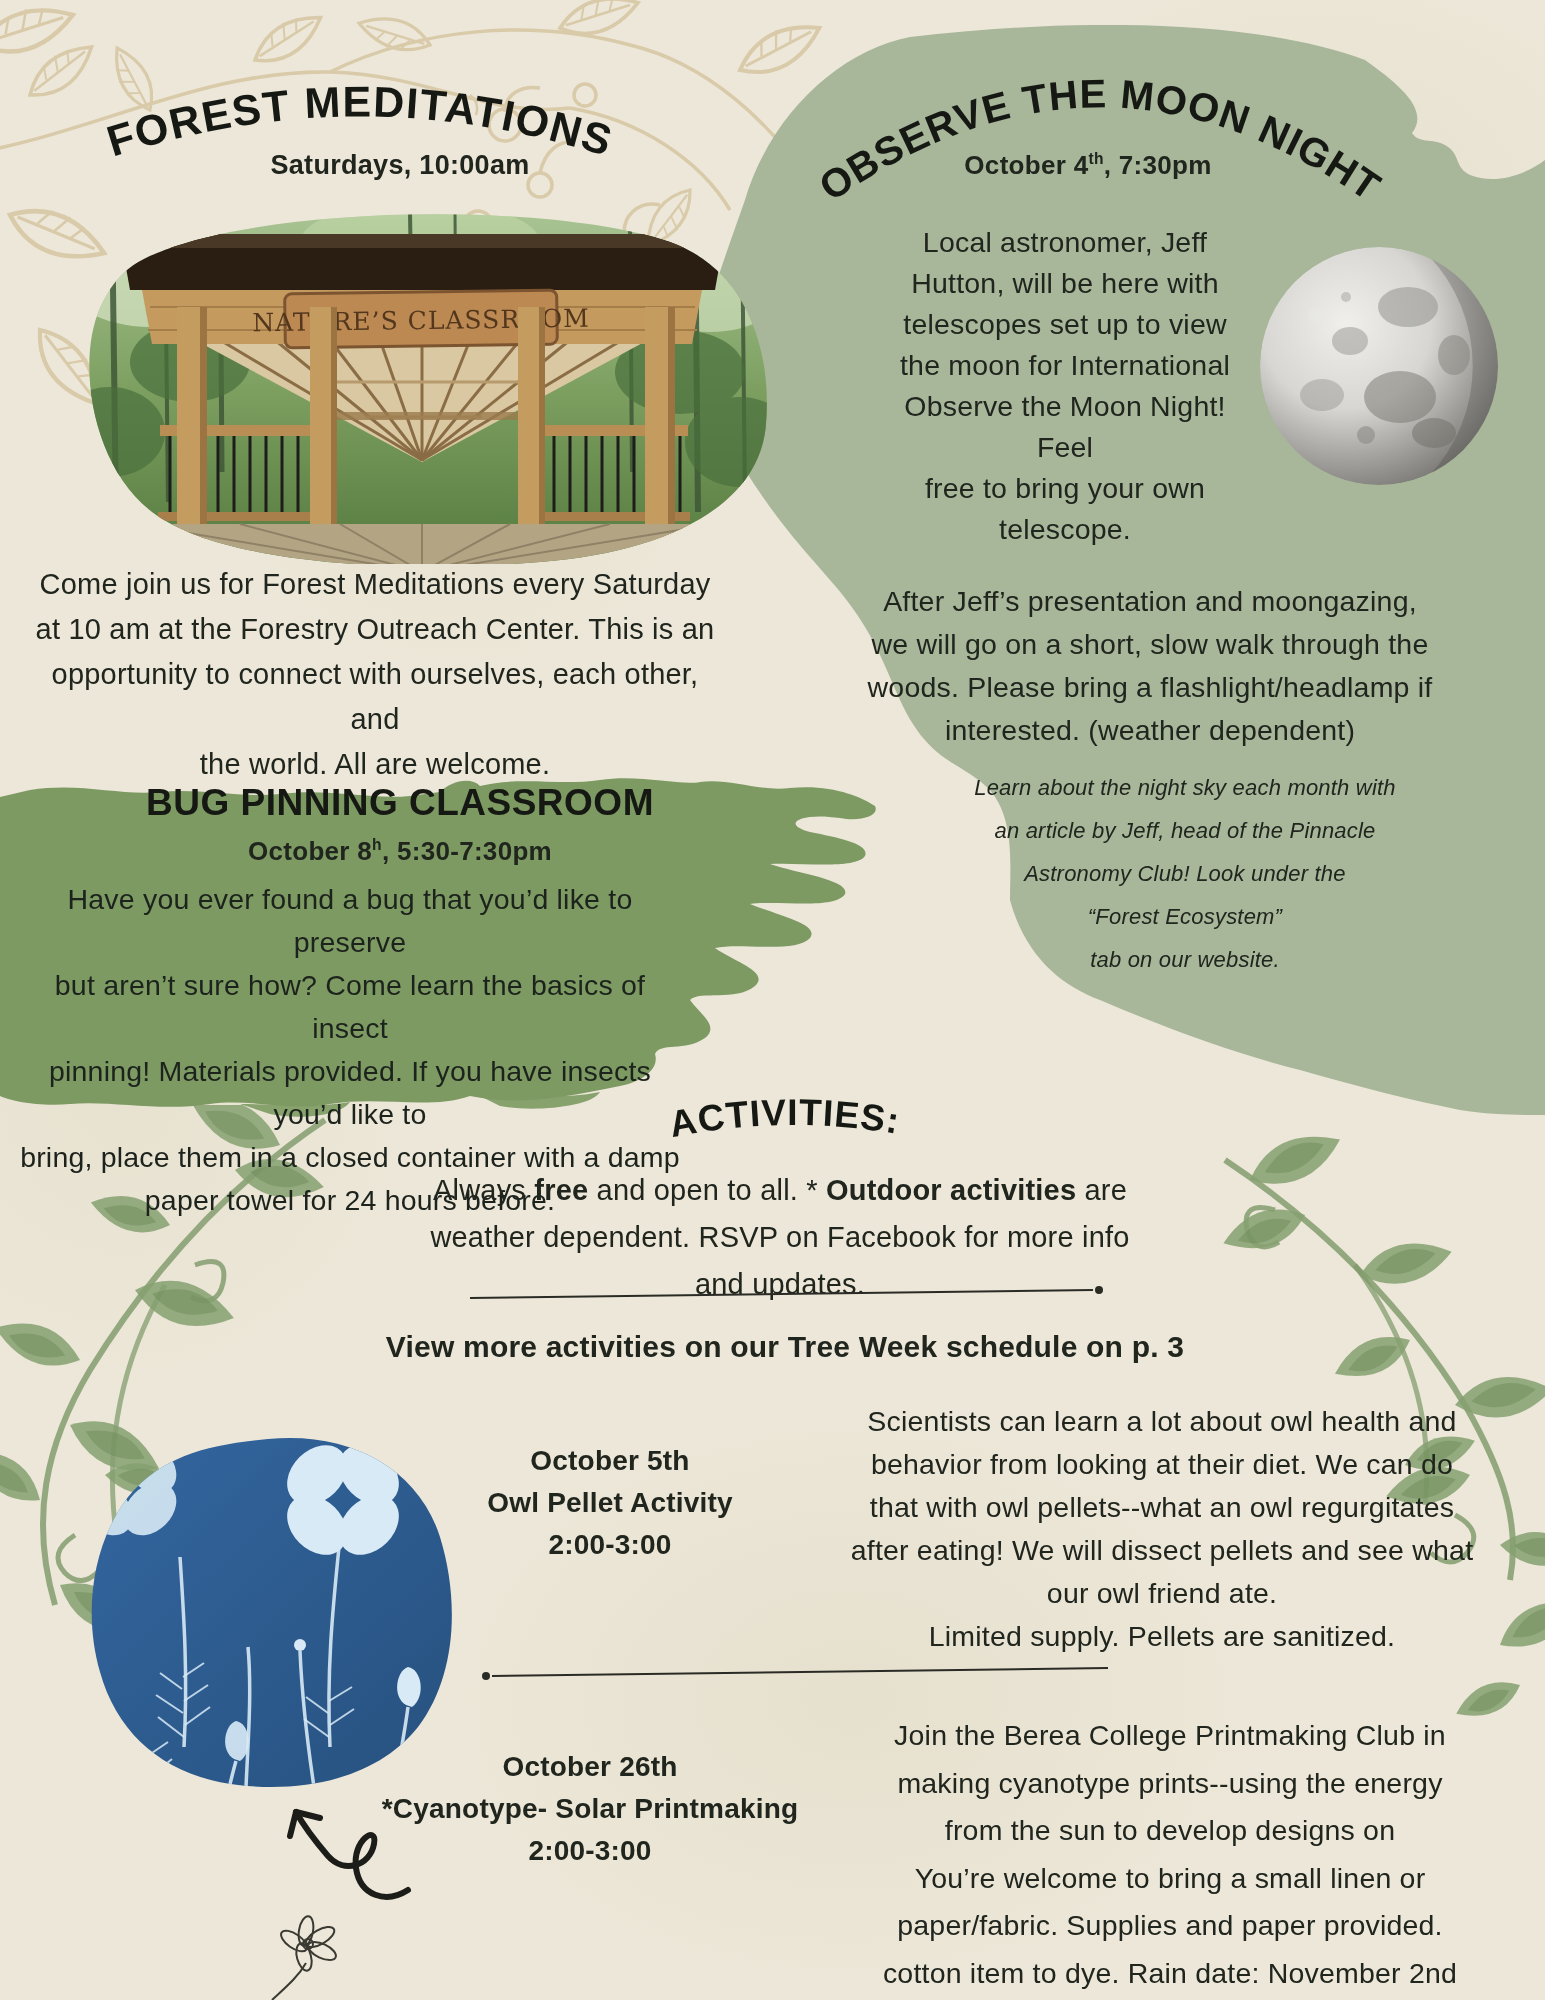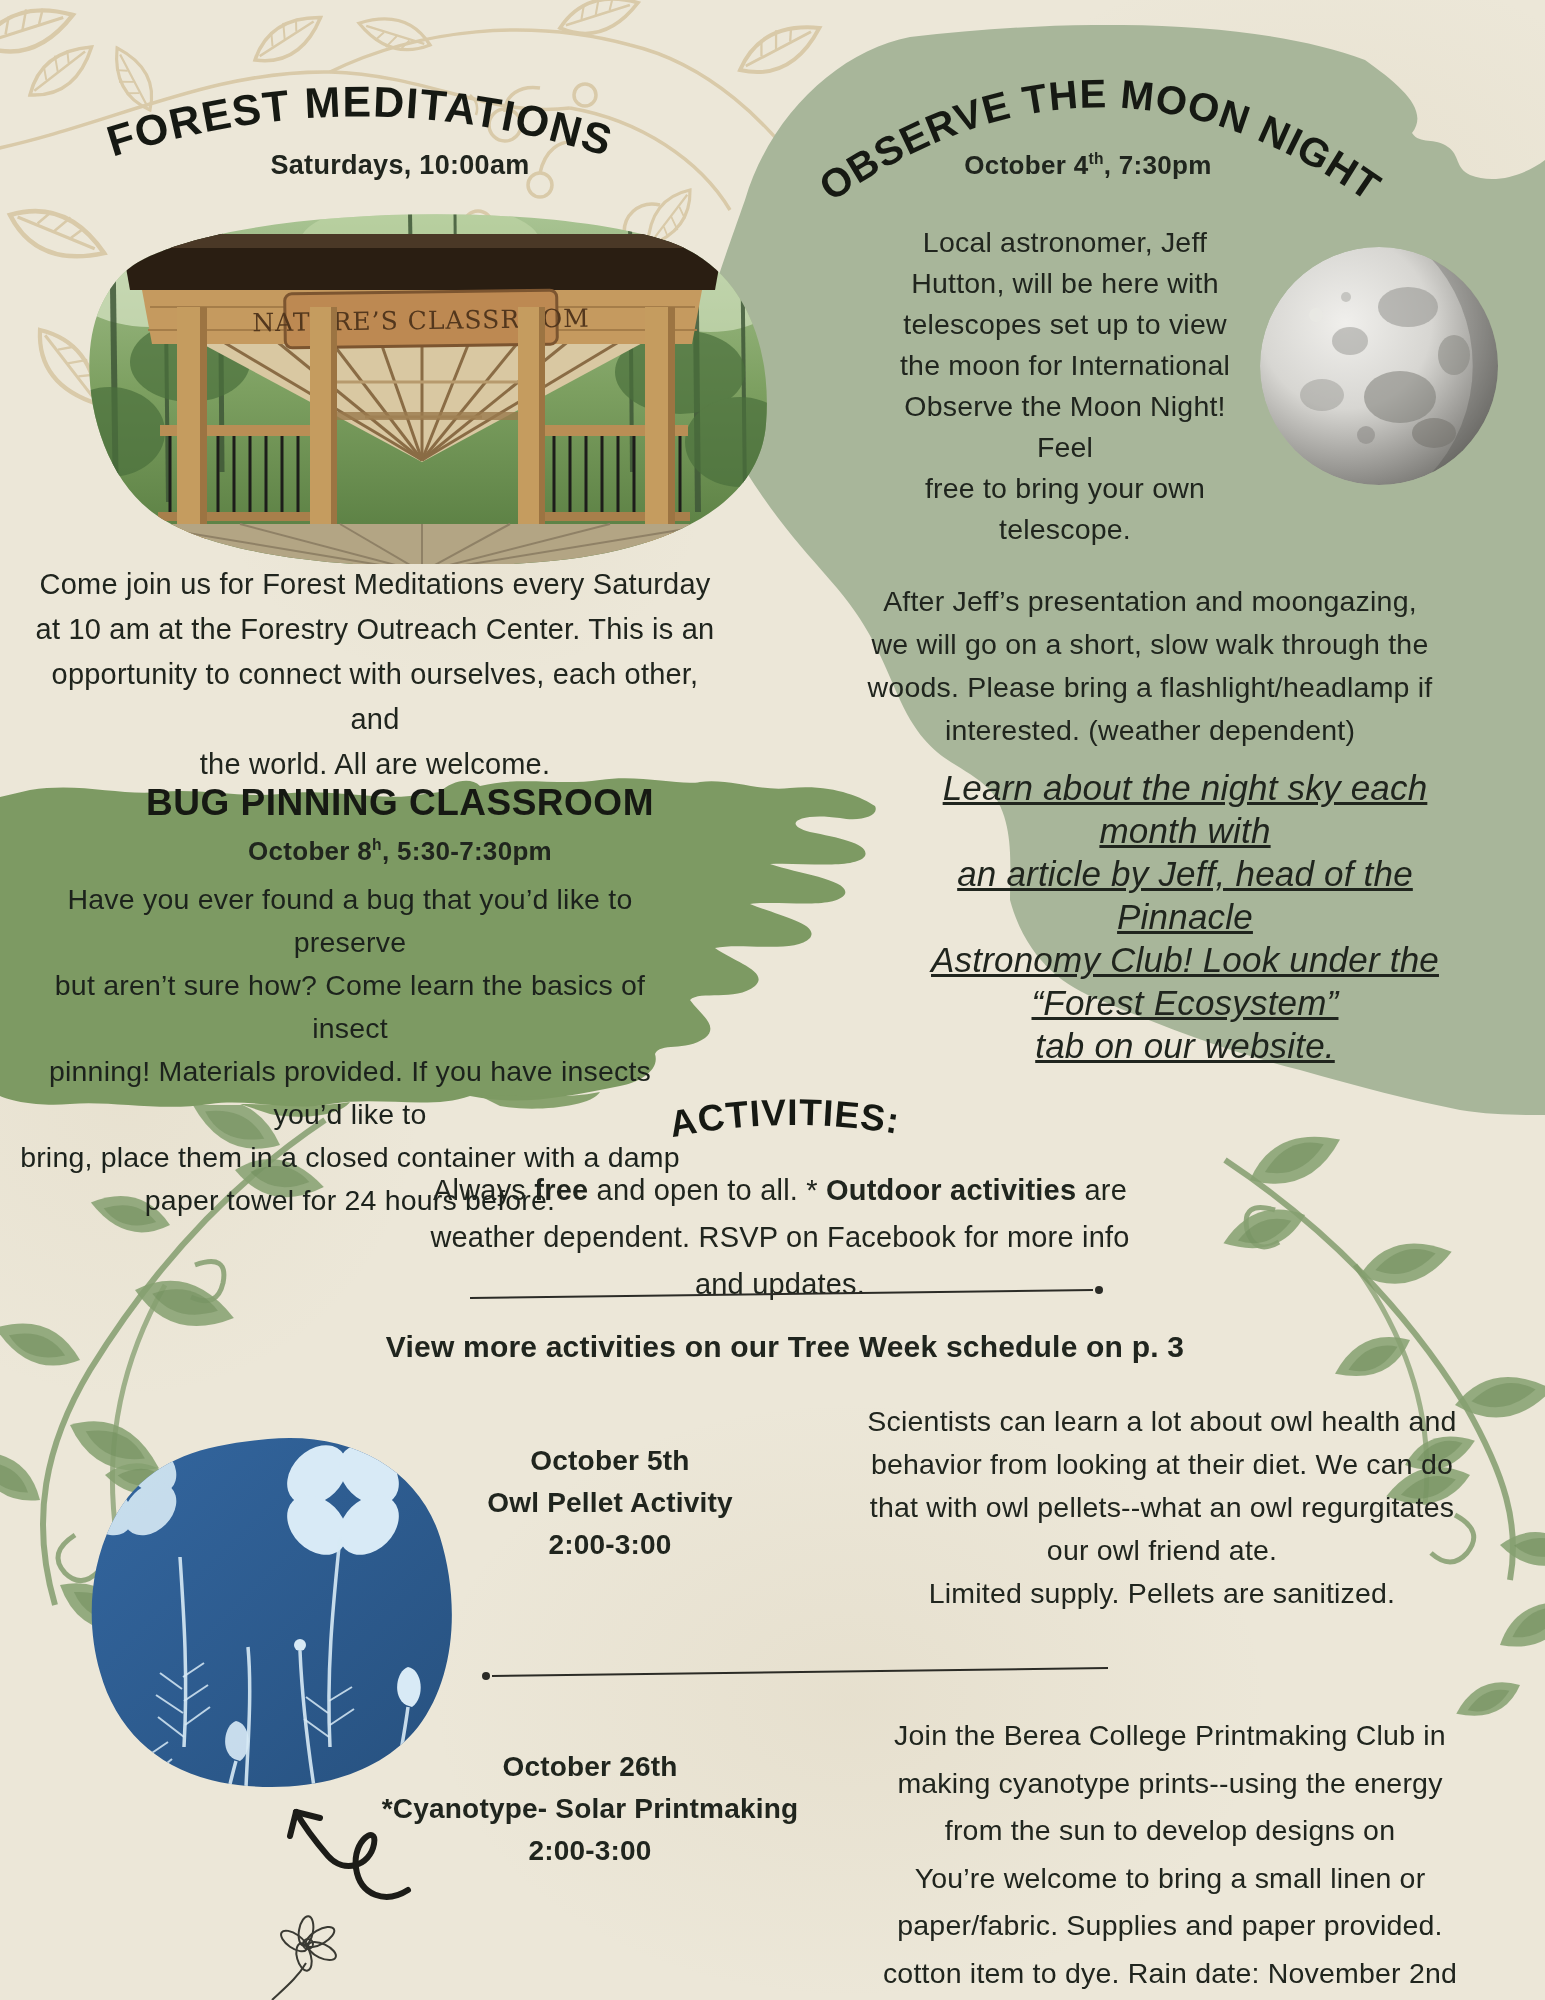--- a/index.html
+++ b/index.html
@@ -305,21 +305,21 @@
     <span class="ln">telescope.</span>
   </div>
 
   <div class="abs para" style="left:860px;top:580px;width:580px;font-size:28.5px;line-height:43px;">
     <span class="ln">After Jeff’s presentation and moongazing,</span>
     <span class="ln">we will go on a short, slow walk through the</span>
     <span class="ln">woods. Please bring a flashlight/headlamp if</span>
     <span class="ln">interested. (weather dependent)</span>
   </div>
 
-  <div class="abs para italic" style="left:905px;top:766px;width:560px;font-size:35px;line-height:43px;text-decoration:underline;">
+  <div class="abs para italic" style="left:905px;top:766px;width:560px;font-size:22px;line-height:43px;">
     <span class="ln">Learn about the night sky each month with</span>
     <span class="ln">an article by Jeff, head of the Pinnacle</span>
     <span class="ln">Astronomy Club! Look under the</span>
     <span class="ln">“Forest Ecosystem”</span>
     <span class="ln">tab on our website.</span>
   </div>
 
   <svg class="abs" style="left:0;top:752px;" width="900" height="370" viewBox="0 0 900 370">
     <path fill="#7d9a63" d="M 0 45
       L 30 38 C 80 30 120 44 160 40 C 200 36 240 46 280 42
@@ -432,20 +432,21 @@
 
   <div class="abs ev-block" style="left:440px;top:1440px;width:340px;">
     <span class="ln" style="display:block">October 5th</span>
     <span class="ln" style="display:block">Owl Pellet Activity</span>
     <span class="ln" style="display:block">2:00-3:00</span>
   </div>
   <div class="abs para para-left" style="left:822px;top:1400px;width:680px;font-size:28.5px;line-height:43px;">
     <span class="ln">Scientists can learn a lot about owl health and</span>
     <span class="ln">behavior from looking at their diet. We can do</span>
     <span class="ln">that  with owl pellets--what an owl regurgitates</span>
+    <span class="ln">after eating! We will dissect pellets and see what</span>
     <span class="ln">our owl friend ate.</span>
     <span class="ln">Limited supply. Pellets are sanitized.</span>
   </div>
 
   <svg class="abs" style="left:478px;top:1664px;" width="640" height="16" viewBox="0 0 640 16">
     <circle cx="8" cy="12" r="4" fill="#2b2b26"></circle>
     <line x1="14" y1="12" x2="630" y2="4" stroke="#2b2b26" stroke-width="2"></line>
   </svg>
 
   <div class="abs ev-block" style="left:355px;top:1746px;width:470px;">

